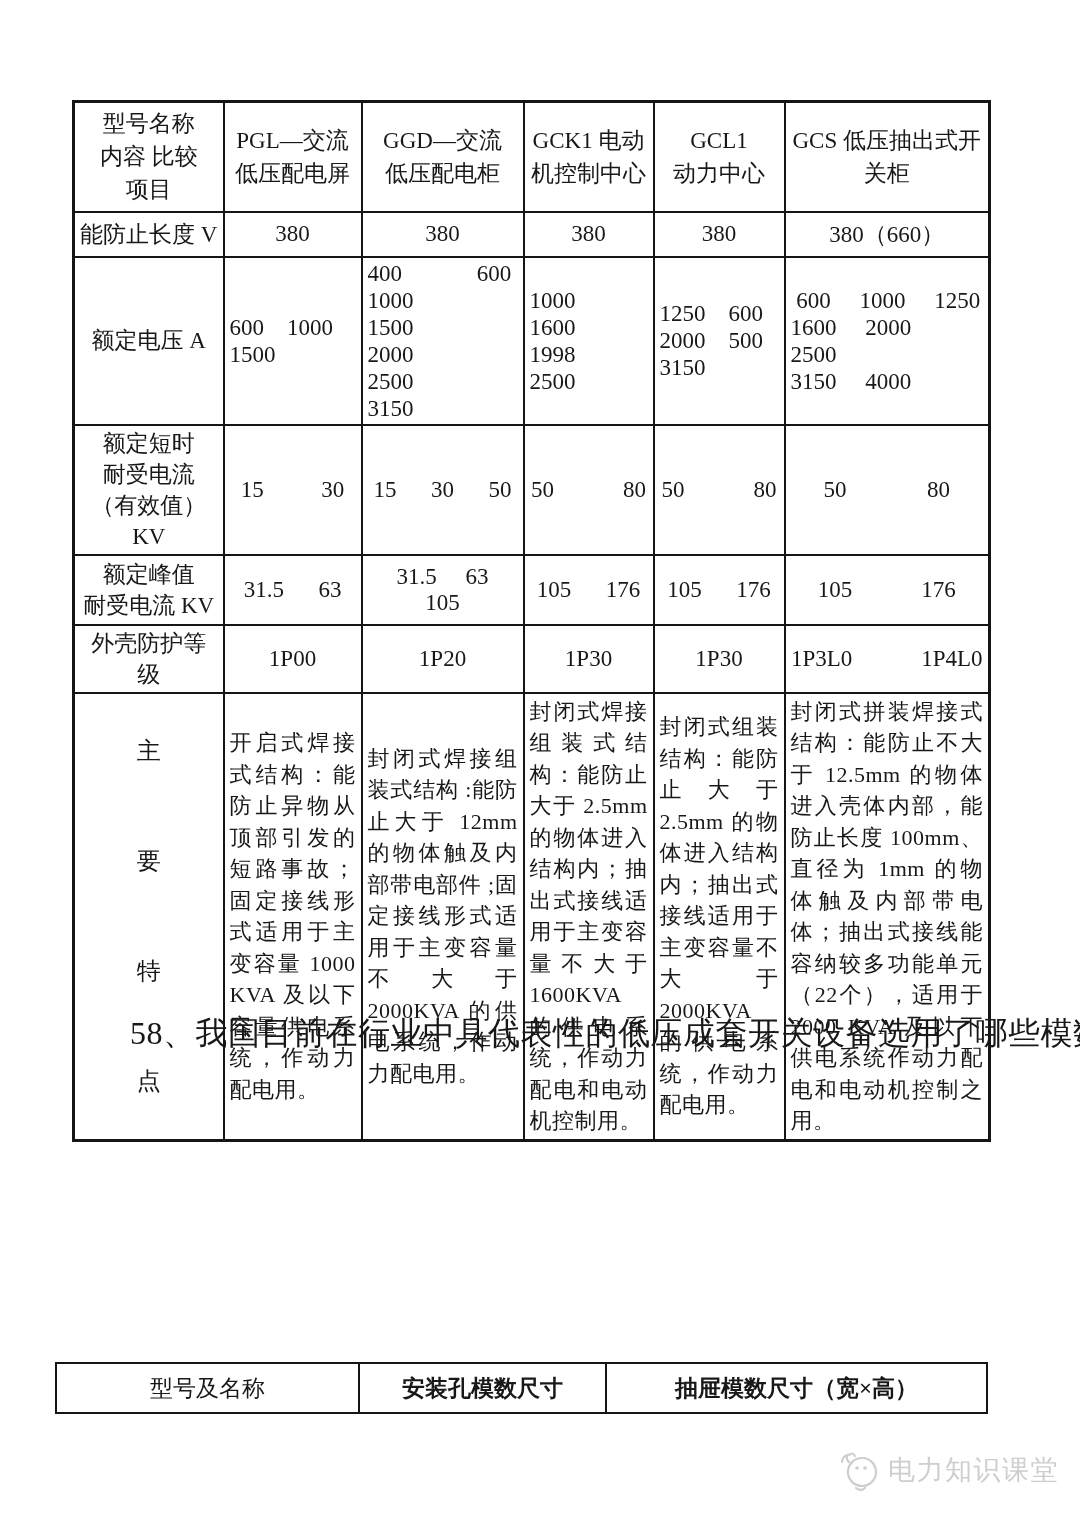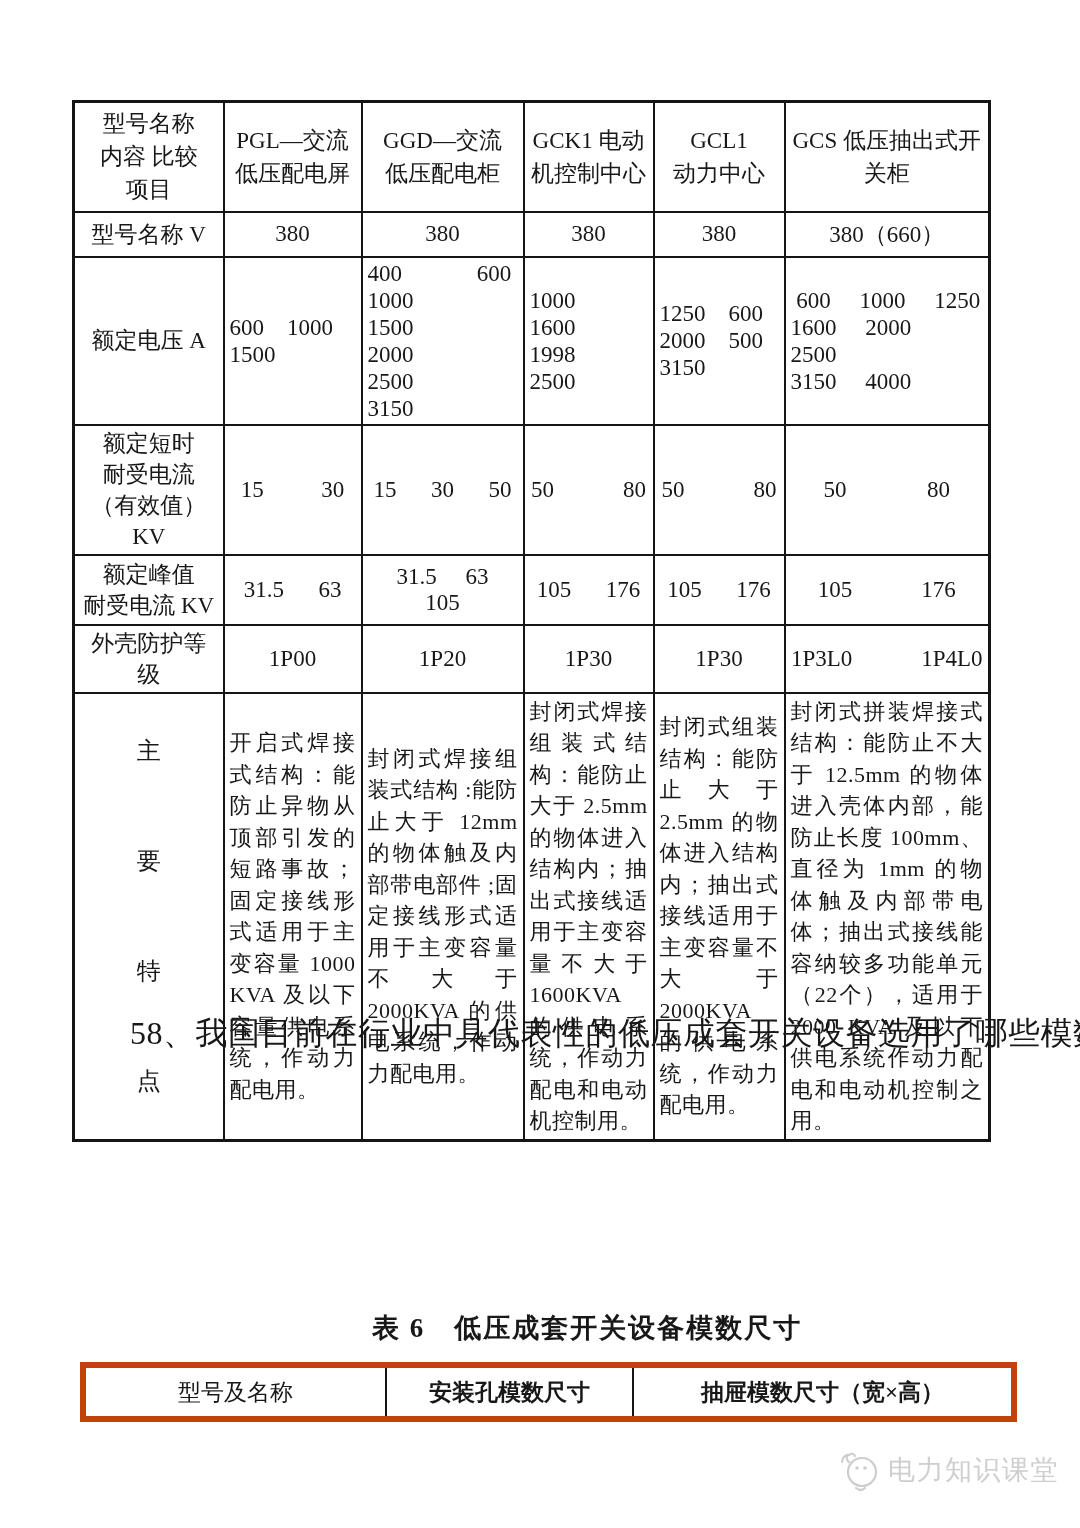--- a/index.html
+++ b/index.html
@@ -17,21 +17,21 @@
   .nums{text-align:left;font-size:23px;line-height:27px;white-space:pre-wrap;padding-left:11px;}
   .feat{font-size:22px;line-height:31.5px;text-align:justify;vertical-align:top;
         padding:12px 8px 4px 10px;letter-spacing:0.5px;}
   .mainlbl{text-align:center;font-size:24px;line-height:55px;white-space:pre-wrap;}
   
   .qline{position:absolute;font-size:32px;letter-spacing:0.5px;white-space:nowrap;}
   .q1{left:130px;top:1012px;}
   .q2{left:100px;top:1056px;}
   
   .t6title{position:absolute;left:372px;top:1310px;font-size:27px;font-weight:600;letter-spacing:2px;white-space:nowrap;}
-  .t6{position:absolute;left:80px;top:1362px;width:931px;table-layout:fixed;border:6px solid #c2410c;}
+  .t6{position:absolute;left:55px;top:1362px;width:931px;table-layout:fixed;border:2px solid #c2410c;}
   .t6 td{border:2px solid #151515;height:46px;text-align:center;font-size:23px;vertical-align:middle;}
   .t6 .b{font-weight:600;margin-left:8px;}
   
   .wm{position:absolute;left:836px;top:1444px;display:flex;align-items:center;}
   .wm-text{font-size:27px;letter-spacing:1.5px;color:#cecece;
            font-family:"Liberation Sans","DejaVu Sans",sans-serif;white-space:nowrap;}
 </style>
 </head>
 <body>
 
@@ -56,21 +56,21 @@
       <td class="hd">GGD—交流
 低压配电柜</td>
       <td class="hd">GCK1 电动
 机控制中心</td>
       <td class="hd">GCL1
 动力中心</td>
       <td class="hd">GCS 低压抽出式开
 关柜</td>
     </tr>
     <tr style="height:45px">
-      <td class="lbl">型号名称 V</td>
+      <td class="lbl">能防止长度 V</td>
       <td class="val">380</td>
       <td class="val">380</td>
       <td class="val">380</td>
       <td class="val">380</td>
       <td class="val">380（660）</td>
     </tr>
     <tr style="height:110px">
       <td class="lbl">额定电压 A</td>
       <td class="nums">600    1000
 1500</td>
@@ -126,21 +126,20 @@
       <td class="feat">封闭式焊接组装式结构 :能防止大于 12mm 的物体触及内部带电部件 ;固定接线形式适用于主变容量不大于 2000KVA 的供电系统，作动力配电用。</td>
       <td class="feat">封闭式焊接组装式结构：能防止大于 2.5mm 的物体进入结构内；抽出式接线适用于主变容量不大于 1600KVA 的供电系统，作动力配电和电动机控制用。</td>
       <td class="feat">封闭式组装结构：能防止大于 2.5mm 的物体进入结构内；抽出式接线适用于主变容量不大于 2000KVA 的供电系统，作动力配电用。</td>
       <td class="feat">封闭式拼装焊接式结构：能防止不大于 12.5mm 的物体进入壳体内部，能防止长度 100mm、直径为 1mm 的物体触及内部带电体；抽出式接线能容纳较多功能单元（22个），适用于 2000 KVA 及以下供电系统作动力配电和电动机控制之用。</td>
     </tr>
   </tbody>
     </table>
 
   <div class="qline q1">58、我国目前在行业中具代表性的低压成套开关设备选用了哪些模数尺寸？</div>
 
-  <div class="t6title">表 6　低压成套开关设备模数尺寸</div>
 
   <table class="t6">
     <colgroup>
       <col style="width:303px">
         <col style="width:247px">
         <col style="width:381px">
     </colgroup>
     <tbody>
         <tr>
       <td>型号及名称</td>

